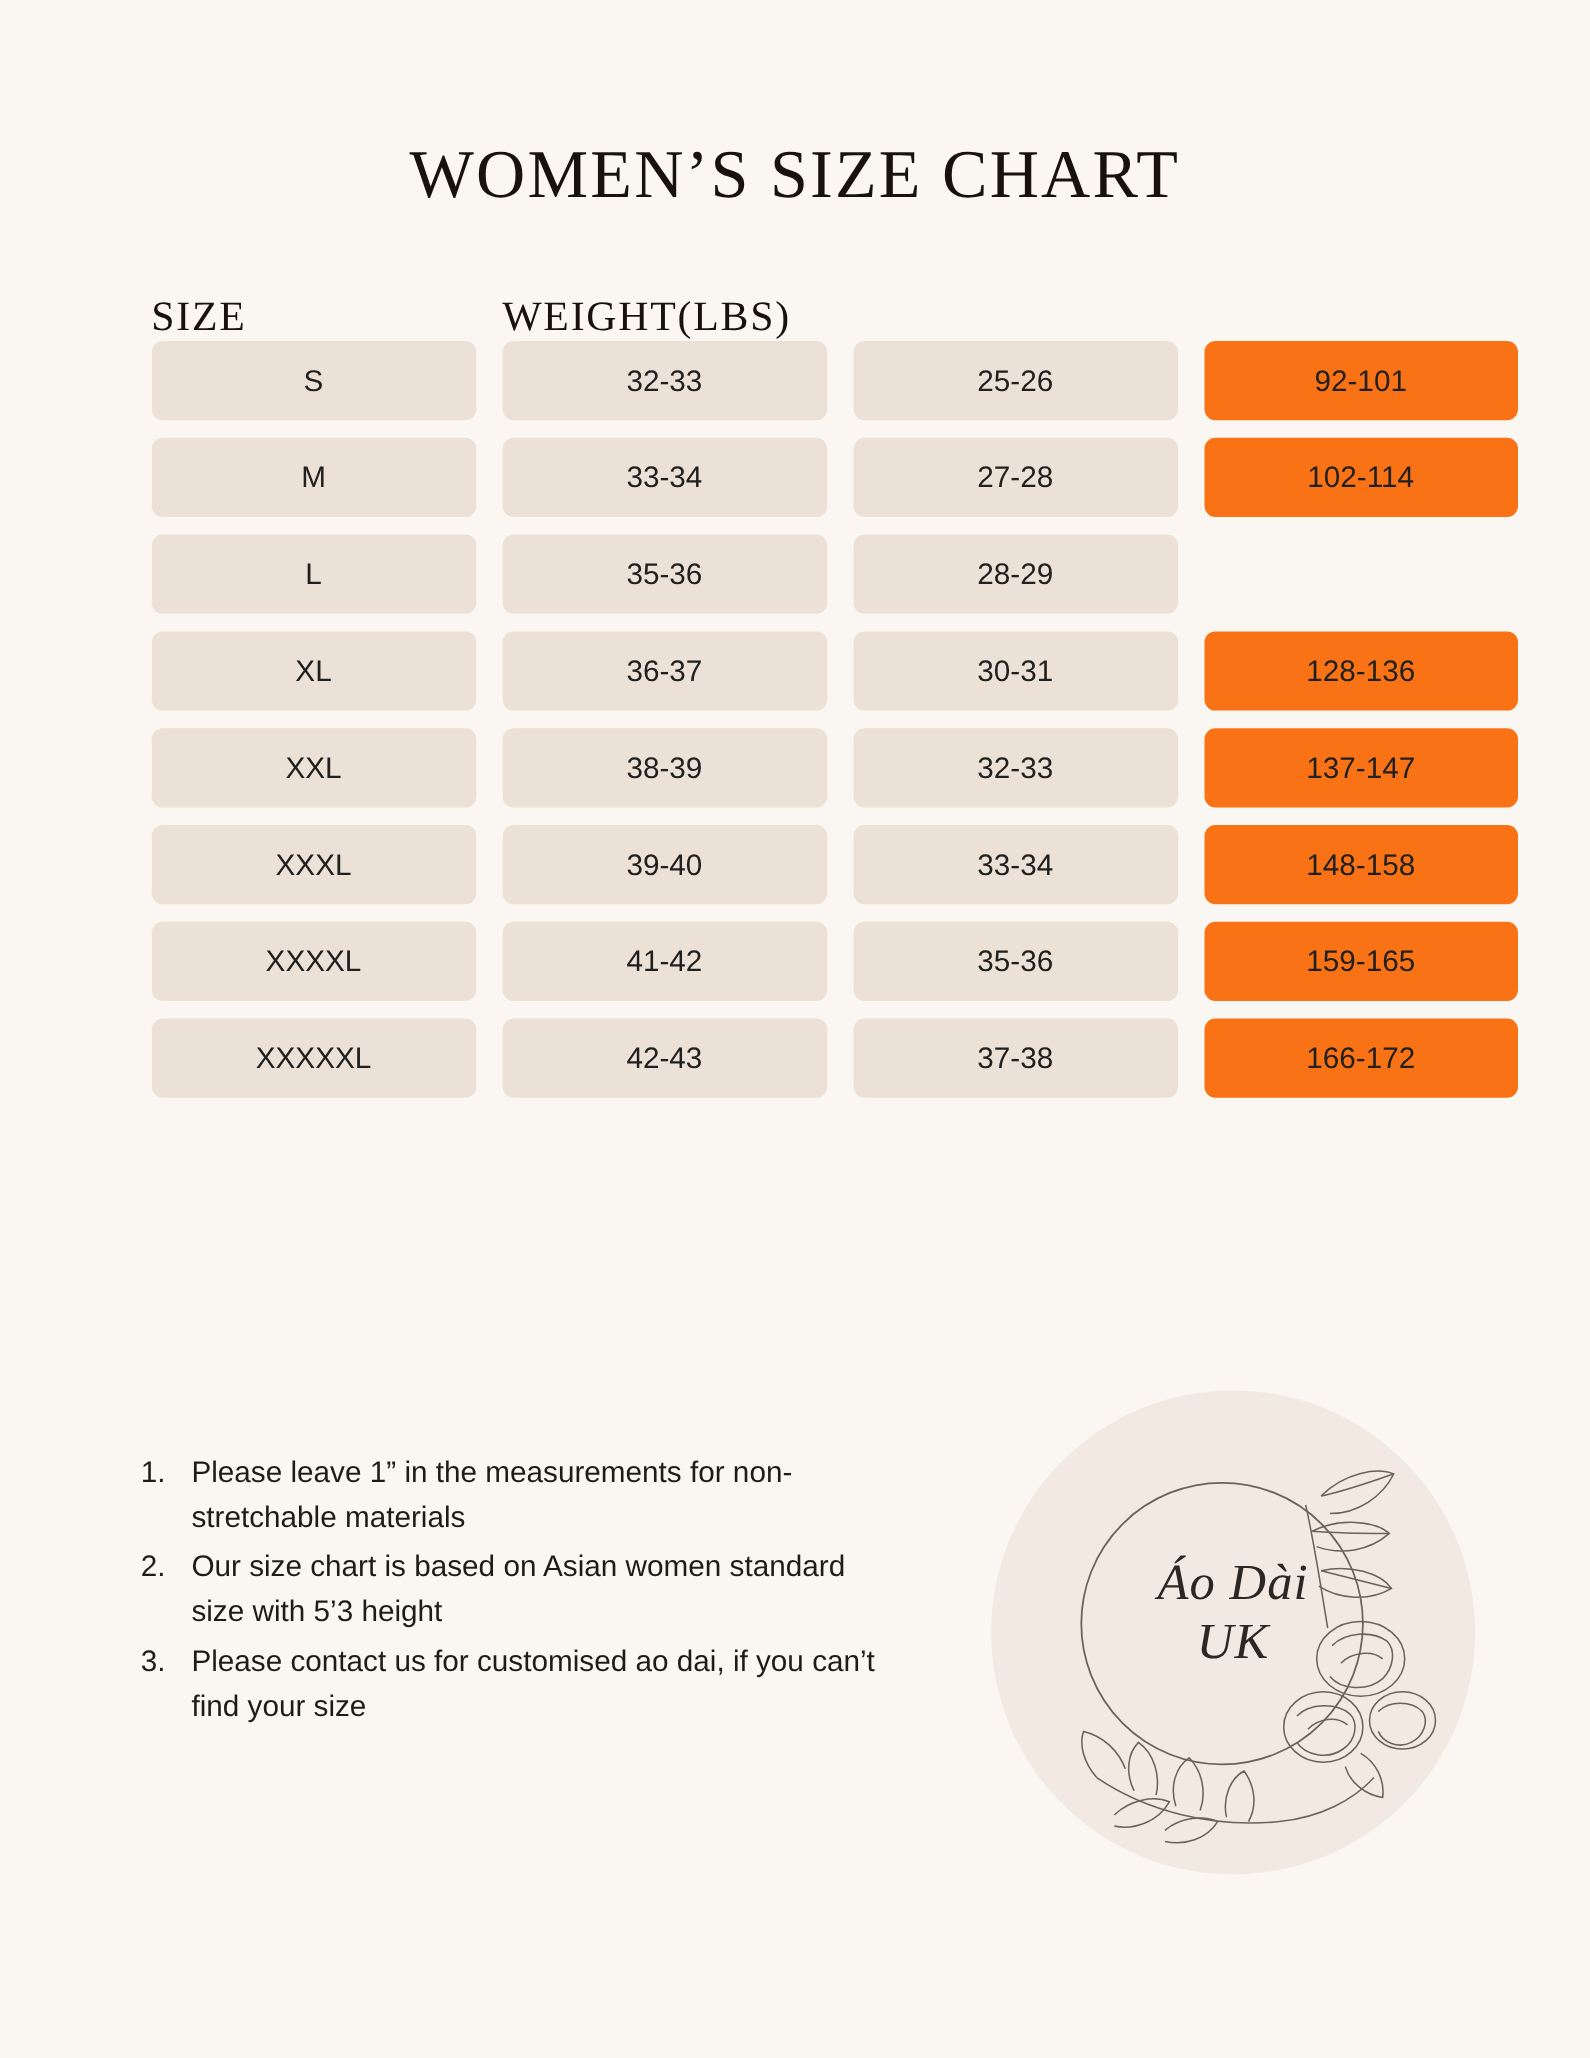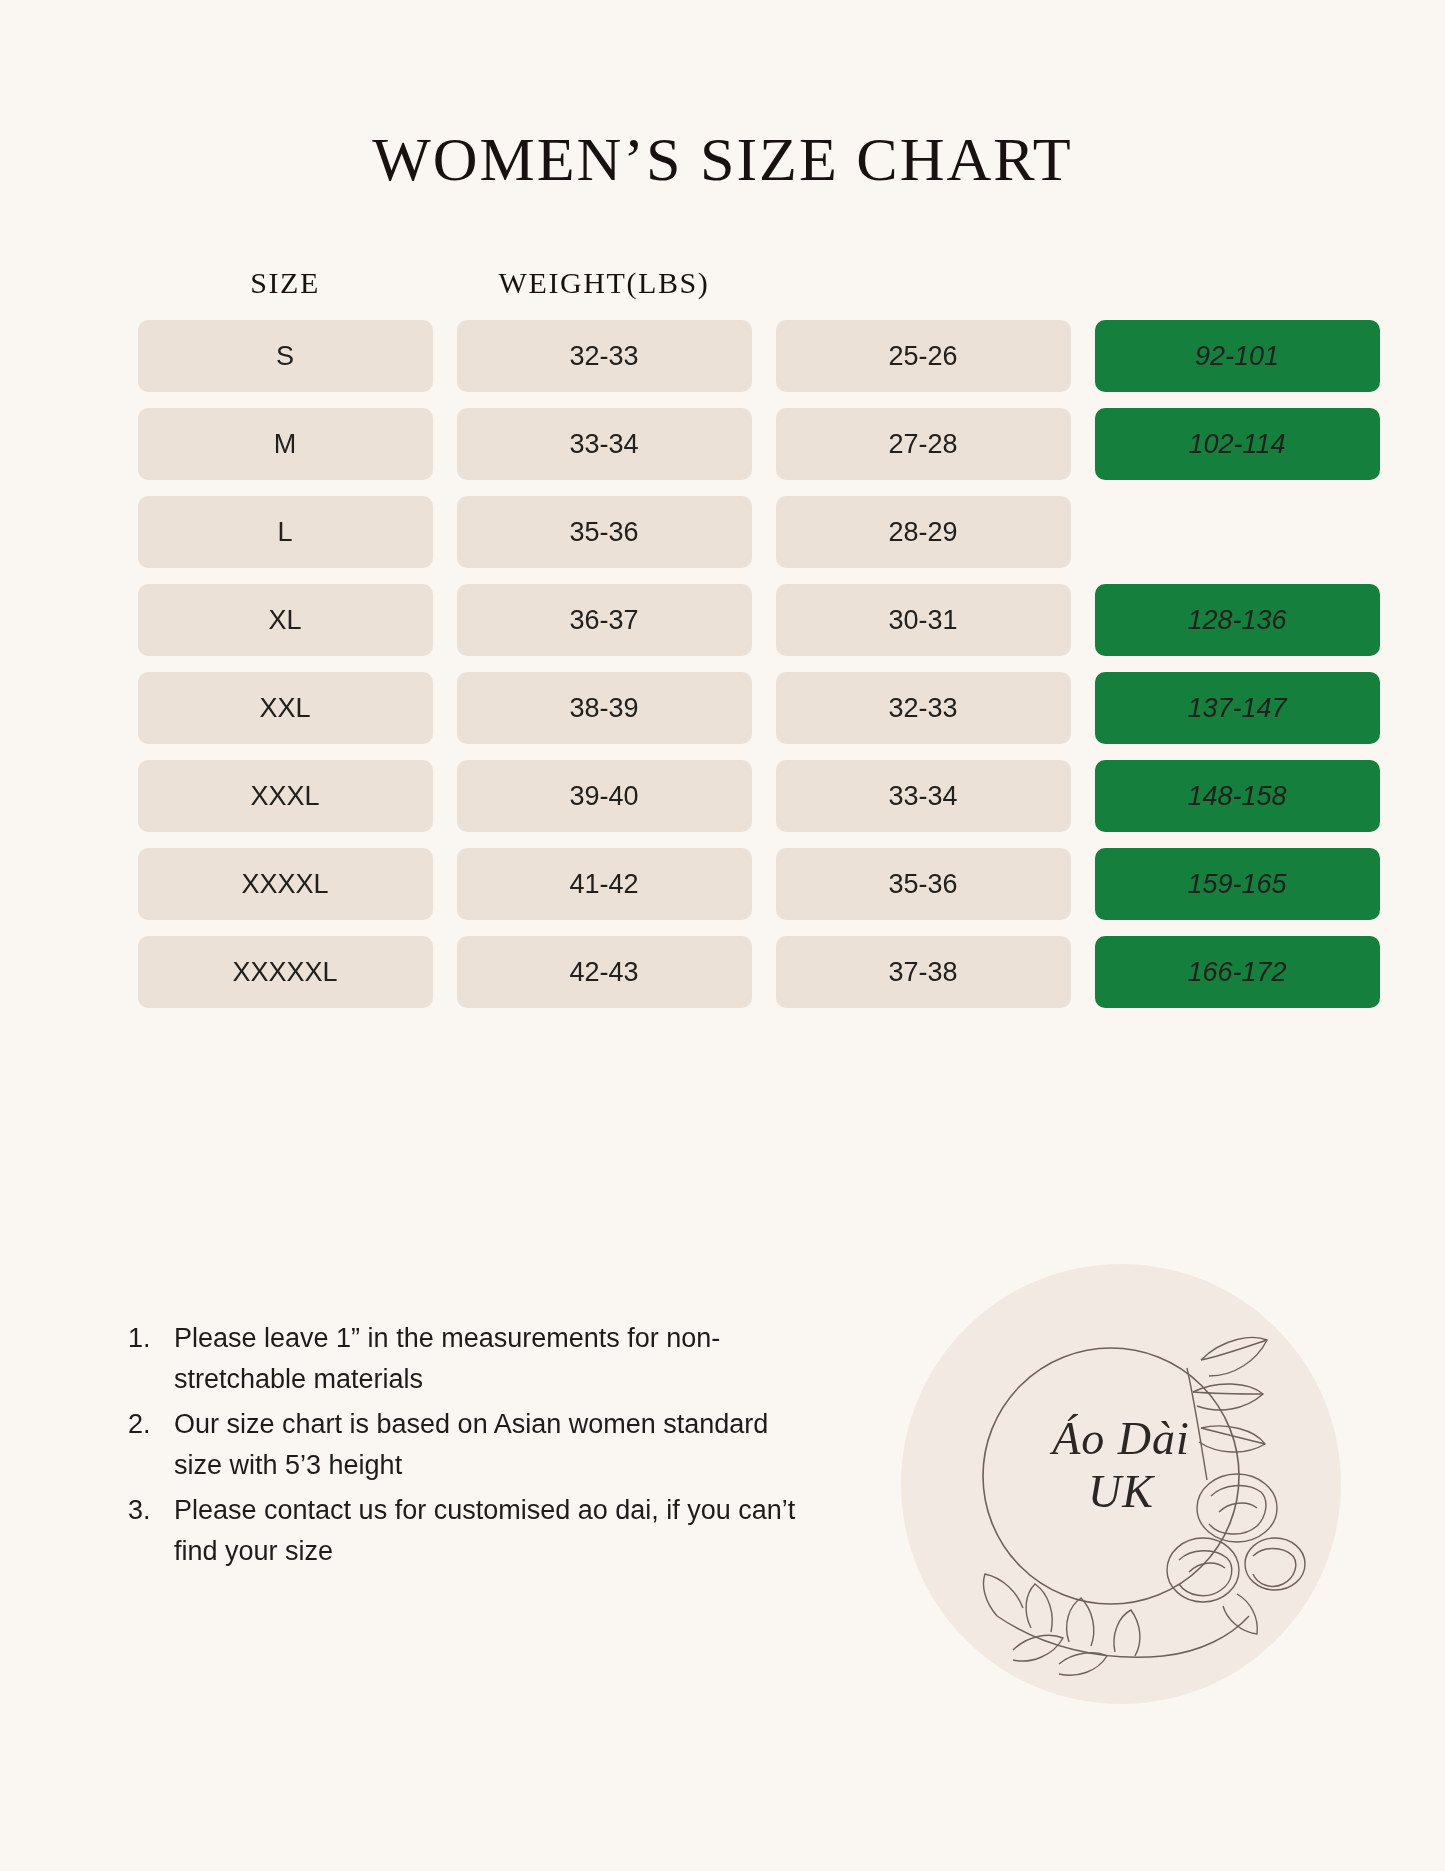--- a/index.html
+++ b/index.html
@@ -43,26 +43,24 @@
   .head-row {
     display: grid;
     grid-template-columns: 295px 295px 295px 285px;
     column-gap: 24px;
     padding-left: 144px;
     box-sizing: border-box;
     width: 1445px;
     margin-left: -144px;
   }
   .head-cell {
-    text-align: center;
     font-family: "Liberation Serif", serif;
-    font-size: 30px;
+    font-size: 38px;
     letter-spacing: 1.6px;
     color: #17120f;
-    padding-bottom: 20px;
   }
   .row {
     display: grid;
     grid-template-columns: 295px 295px 295px 285px;
     column-gap: 24px;
     padding-left: 144px;
     box-sizing: border-box;
     width: 1445px;
     margin-left: -144px;
     margin-bottom: 16px;
@@ -72,22 +70,21 @@
     border-radius: 10px;
     height: 72px;
     display: flex;
     align-items: center;
     justify-content: center;
     font-size: 27px;
     color: #20201e;
     font-family: "Liberation Sans", sans-serif;
   }
   .cell.alt {
-    background: #15803d;
-    font-style: italic;
+    background: #f97316;
   }
 
   
   .notes {
     position: absolute;
     left: 128px;
     top: 1318px;
     width: 680px;
   }
   .note {

